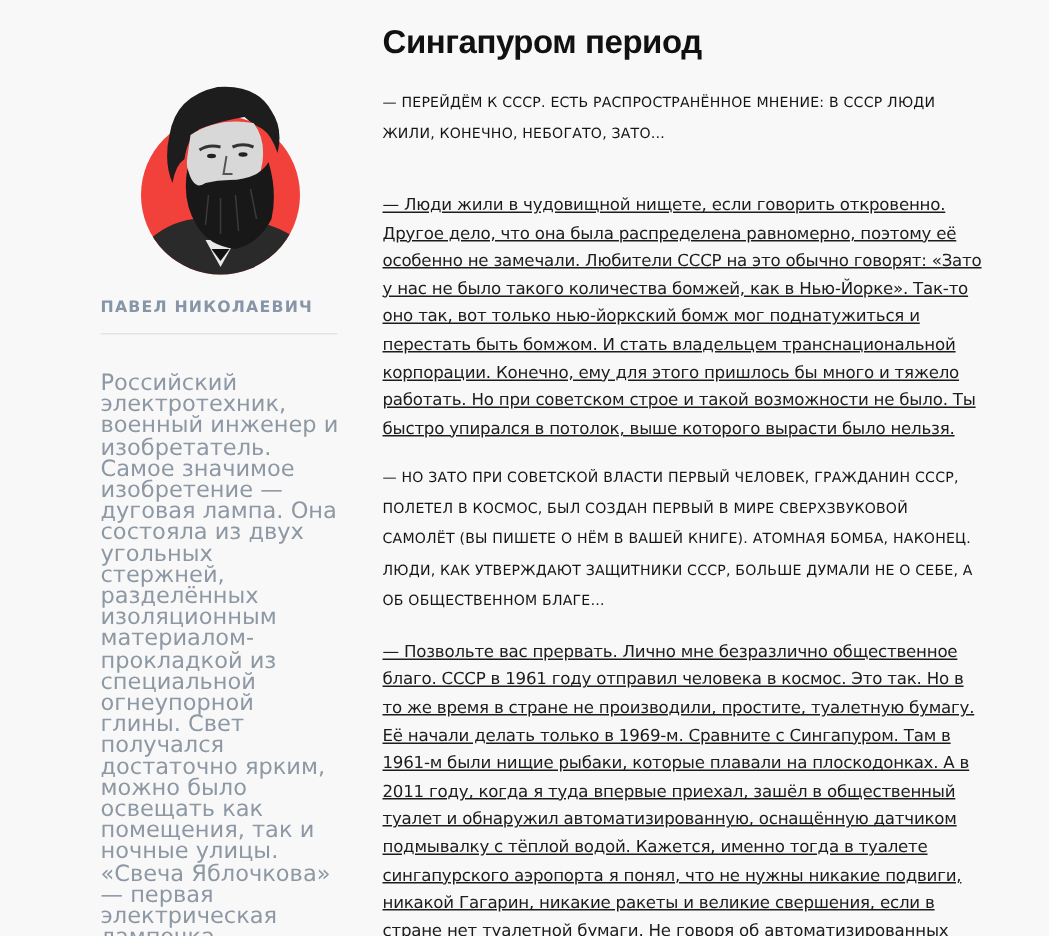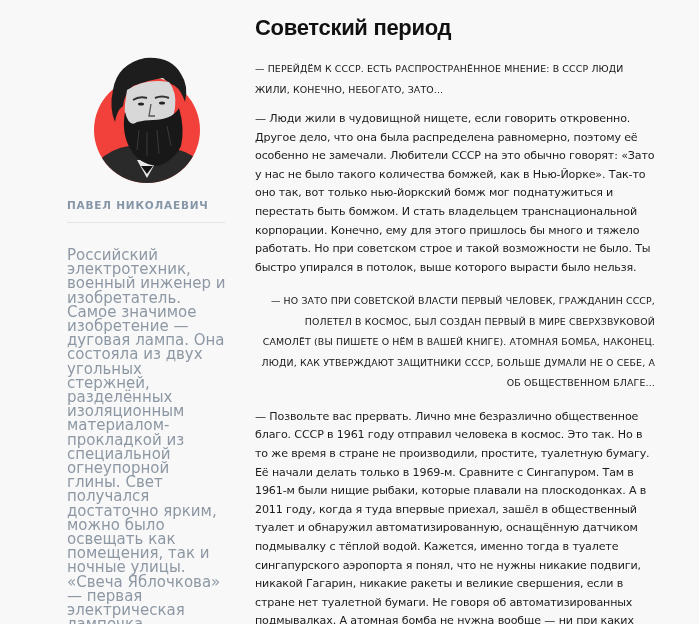--- a/index.html
+++ b/index.html
@@ -84,28 +84,29 @@
       margin: 13px 0 0 0;
       font-family: "DejaVu Sans", sans-serif;
       font-weight: normal;
       font-size: 9.4px;
       line-height: 20.5px;
       letter-spacing: 0.15px;
       text-transform: uppercase;
       color: #151515;
     }
     .answer {
-      margin: 10px 0 0 0;
+      margin: 28px 0 0 0;
       font-family: "DejaVu Sans", sans-serif;
       font-size: 11.1px;
       line-height: 18.6px;
       color: #1c1c1c;
       letter-spacing: -0.15px;
+      text-decoration: underline;
     }
-    .q2 { margin-top: 14px; text-align: right; }
+    .q2 { margin-top: 14px; }
     .a2 { margin-top: 14px; }
   </style>
 </head>
 <body>
 
 <aside class="sidebar">
   <div class="portrait">
     <div class="portrait-circle"></div>
     <svg width="160" height="140" viewBox="0 0 160 140">
       <defs>
@@ -137,20 +138,20 @@
   <div class="person-name">
     <div>Павел Николаевич</div>
   </div>
 
   <div class="sidebar-divider"></div>
 
   <p class="person-bio">Российский электротехник, военный инженер и изобретатель. Самое значимое изобретение — дуговая лампа. Она состояла из двух угольных стержней, разделённых изоляционным материалом-прокладкой из специальной огнеупорной глины. Свет получался достаточно ярким, можно было освещать как помещения, так и ночные улицы. «Свеча Яблочкова» — первая электрическая лампочка, получившая широкое распространение.</p>
 </aside>
 
 <main class="main">
-  <h2 class="section-title">Советский период</h2>
+  <h2 class="section-title">Сингапуром период</h2>
 
   <p class="question">— Перейдём к СССР. Есть распространённое мнение: в СССР люди жили, конечно, небогато, зато…</p>
   <p class="answer">— Люди жили в чудовищной нищете, если говорить откровенно. Другое дело, что она была распределена равномерно, поэтому её особенно не замечали. Любители СССР на это обычно говорят: «Зато у нас не было такого количества бомжей, как в Нью-Йорке». Так-то оно так, вот только нью-йоркский бомж мог поднатужиться и перестать быть бомжом. И стать владельцем транснациональной корпорации. Конечно, ему для этого пришлось бы много и тяжело работать. Но при советском строе и такой возможности не было. Ты быстро упирался в потолок, выше которого вырасти было нельзя.</p>
   <p class="question q2">— Но зато при советской власти первый человек, гражданин СССР, полетел в космос, был создан первый в мире сверхзвуковой самолёт (вы пишете о нём в вашей книге). Атомная бомба, наконец. Люди, как утверждают защитники СССР, больше думали не о себе, а об общественном благе…</p>
   <p class="answer a2">— Позвольте вас прервать. Лично мне безразлично общественное благо. СССР в 1961 году отправил человека в космос. Это так. Но в то же время в стране не производили, простите, туалетную бумагу. Её начали делать только в 1969-м. Сравните с Сингапуром. Там в 1961-м были нищие рыбаки, которые плавали на плоскодонках. А в 2011 году, когда я туда впервые приехал, зашёл в общественный туалет и обнаружил автоматизированную, оснащённую датчиком подмывалку с тёплой водой. Кажется, именно тогда в туалете сингапурского аэропорта я понял, что не нужны никакие подвиги, никакой Гагарин, никакие ракеты и великие свершения, если в стране нет туалетной бумаги. Не говоря об автоматизированных подмывалках. А атомная бомба не нужна вообще — ни при каких обстоятельствах.</p>
 
 </main>
 
 </body></html>

